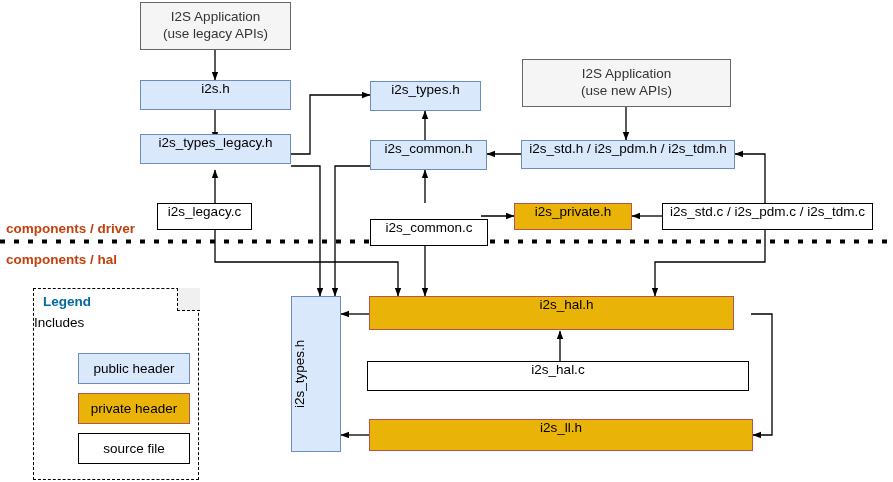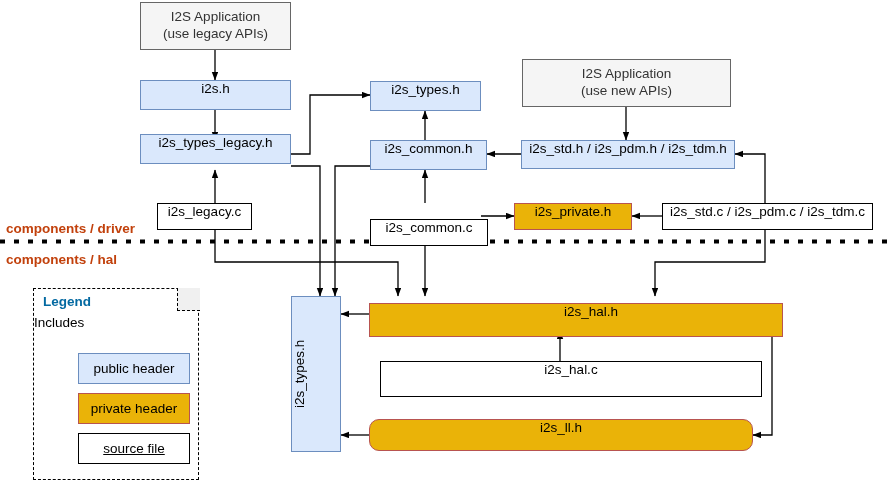--- a/index.html
+++ b/index.html
@@ -44,21 +44,21 @@
   #legend .lg-inc{
     position:absolute;left:0;right:0;top:26px;text-align:left;font-size:13.5px;
   }
   #legend .swatch{
     position:absolute;left:44px;width:112px;height:31px;
     display:flex;align-items:center;justify-content:center;font-size:13.5px;
     box-sizing:border-box;
   }
   #legend .s1{top:64px;}
   #legend .s2{top:104px;}
-  #legend .s3{top:144px;text-decoration:underline;}
+  #legend .s3{top:144px;}
 </style>
 </head>
 <body>
 
 <div id="stage">
 
   <svg id="wires" viewBox="0 0 893 482">
     <defs>
       <marker id="ah" markerWidth="9" markerHeight="9" refX="8" refY="3.2" orient="auto" markerUnits="userSpaceOnUse">
         <path d="M0,0 L8.5,3.2 L0,6.4 z" fill="#000"></path>
@@ -137,25 +137,25 @@
   <div class="node src" style="left:157px;top:203px;width:95px;height:27px;">i2s_legacy.c</div>
 
   <div class="node src" style="left:370px;top:203px;width:118px;height:27px;margin-top:16px;">i2s_common.c</div>
 
   <div class="node priv" style="left:514px;top:203px;width:118px;height:27px;">i2s_private.h</div>
 
   <div class="node src" style="left:662px;top:203px;width:211px;height:27px;">i2s_std.c / i2s_pdm.c / i2s_tdm.c</div>
 
   <div class="node pub vert" style="left:291px;top:296px;width:50px;height:156px;">i2s_types.h</div>
 
-  <div class="node priv" style="left:369px;top:303px;width:414px;height:34px;padding-left:30px;">i2s_hal.h</div>
+  <div class="node priv" style="left:369px;top:296px;width:365px;height:34px;padding-left:30px;">i2s_hal.h</div>
 
-  <div class="node src" style="left:380px;top:361px;width:382px;height:36px;">i2s_hal.c</div>
+  <div class="node src" style="left:367px;top:361px;width:382px;height:30px;">i2s_hal.c</div>
 
-  <div class="node priv" style="left:369px;top:419px;width:384px;height:32px;border-radius:10px;">i2s_ll.h</div>
+  <div class="node priv" style="left:369px;top:419px;width:384px;height:32px;">i2s_ll.h</div>
 
   <div class="zone" style="left:6px;top:221px;">components / driver</div>
   <div class="zone" style="left:6px;top:252px;">components / hal</div>
 
   <div id="legend">
     <div class="fold"></div>
     <div class="lg-title">Legend</div>
     <div class="lg-inc">Includes</div>
     <div class="swatch s1 pub">public header</div>
     <div class="swatch s2 priv">private header</div>

